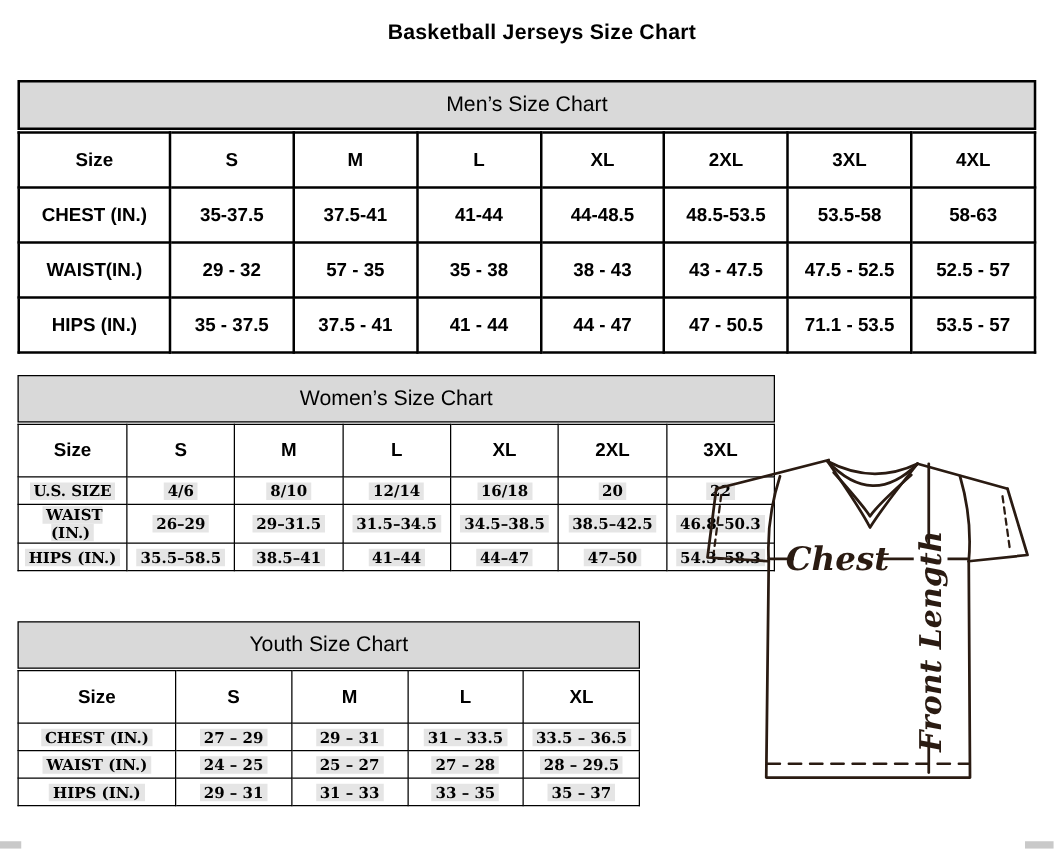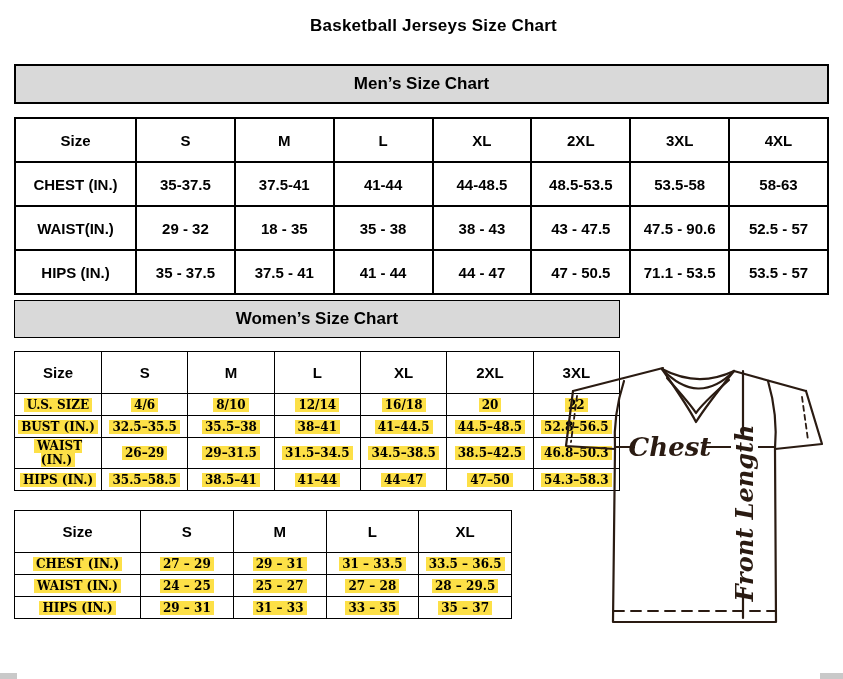--- a/index.html
+++ b/index.html
@@ -16,42 +16,42 @@
     margin:12px; text-align:center;
     font-size:17px; font-weight:bold; letter-spacing:0.2px;
   }
   section.chart { position:absolute; }
   .men   { left:14px; top:64px;  width:815px; }
   .women { left:14px; top:300px; width:606px; }
   .youth { left:14px; top:497px; width:498px; }
 
   .band {
     border:2px solid #000; background:#d9d9d9;
-    text-align:center; font-weight:bold; font-size:17px;
+    text-align:center; font-weight:normal; font-size:17px;
     padding:8px 0; box-sizing:border-box;
   }
   .women .band, .youth .band { border-width:1.5px; padding:8px 0; }
 
-  table { border-collapse:collapse; width:100%; table-layout:fixed; margin-top:13px; }
+  table { border-collapse:collapse; width:100%; table-layout:fixed; margin-top:1px; }
   th, td { border:2px solid #000; text-align:center; font-weight:bold; vertical-align:middle; }
 
   .men th, .men td { font-size:15px; height:40px; }
   .men thead th:first-child { width:117px; }
 
   .women th, .youth th, .women td, .youth td { border-width:1.5px; }
   .women thead th, .youth thead th { font-size:15px; height:39px; }
   .women thead th:first-child { width:84px; }
   .youth thead th:first-child { width:123px; }
 
   .women tbody th, .women tbody td,
   .youth tbody th, .youth tbody td {
     font-family:"DejaVu Serif", serif;
     font-size:12px; height:19px; border-width:1px;
   }
-  .women tbody .hl, .youth tbody .hl { background:#fde047; padding:0 3px; }
+  .women tbody .hl, .youth tbody .hl { background:#e5e5e5; padding:0 3px; }
 
   .jersey { position:absolute; left:556px; top:360px; }
   .jersey text {
     font-family:"DejaVu Serif", serif;
     font-style:italic; font-weight:bold;
     fill:#2a1b12;
   }
   .corner-fragment {
     position:absolute; height:6px; background:#c9c9c9; bottom:0;
   }
@@ -85,25 +85,25 @@
           <td><span class="hl">37.5-41</span></td>
           <td><span class="hl">41-44</span></td>
           <td><span class="hl">44-48.5</span></td>
           <td><span class="hl">48.5-53.5</span></td>
           <td><span class="hl">53.5-58</span></td>
           <td><span class="hl">58-63</span></td>
         </tr>
         <tr>
           <th><span class="hl">WAIST(IN.)</span></th>
           <td><span class="hl">29 - 32</span></td>
-          <td><span class="hl">18 - 35</span></td>
+          <td><span class="hl">57 - 35</span></td>
           <td><span class="hl">35 - 38</span></td>
           <td><span class="hl">38 - 43</span></td>
           <td><span class="hl">43 - 47.5</span></td>
-          <td><span class="hl">47.5 - 90.6</span></td>
+          <td><span class="hl">47.5 - 52.5</span></td>
           <td><span class="hl">52.5 - 57</span></td>
         </tr>
         <tr>
           <th><span class="hl">HIPS (IN.)</span></th>
           <td><span class="hl">35 - 37.5</span></td>
           <td><span class="hl">37.5 - 41</span></td>
           <td><span class="hl">41 - 44</span></td>
           <td><span class="hl">44 - 47</span></td>
           <td><span class="hl">47 - 50.5</span></td>
           <td><span class="hl">71.1 - 53.5</span></td>
@@ -131,29 +131,20 @@
         <tr>
           <th><span class="hl">U.S. SIZE</span></th>
           <td><span class="hl">4/6</span></td>
           <td><span class="hl">8/10</span></td>
           <td><span class="hl">12/14</span></td>
           <td><span class="hl">16/18</span></td>
           <td><span class="hl">20</span></td>
           <td><span class="hl">22</span></td>
         </tr>
         <tr>
-          <th><span class="hl">BUST (IN.)</span></th>
-          <td><span class="hl">32.5–35.5</span></td>
-          <td><span class="hl">35.5–38</span></td>
-          <td><span class="hl">38–41</span></td>
-          <td><span class="hl">41–44.5</span></td>
-          <td><span class="hl">44.5–48.5</span></td>
-          <td><span class="hl">52.8–56.5</span></td>
-        </tr>
-        <tr>
           <th><span class="hl">WAIST (IN.)</span></th>
           <td><span class="hl">26–29</span></td>
           <td><span class="hl">29–31.5</span></td>
           <td><span class="hl">31.5–34.5</span></td>
           <td><span class="hl">34.5–38.5</span></td>
           <td><span class="hl">38.5–42.5</span></td>
           <td><span class="hl">46.8–50.3</span></td>
         </tr>
         <tr>
           <th><span class="hl">HIPS (IN.)</span></th>
@@ -162,20 +153,21 @@
           <td><span class="hl">41–44</span></td>
           <td><span class="hl">44–47</span></td>
           <td><span class="hl">47–50</span></td>
           <td><span class="hl">54.3–58.3</span></td>
         </tr>
       </tbody>
     </table>
 </section>
 
 <section class="chart youth">
+  <div class="band">Youth Size Chart</div>
   <table>
       <thead>
         <tr>
           <th>Size</th>
           <th>S</th>
           <th>M</th>
           <th>L</th>
           <th>XL</th>
         </tr>
       </thead>

